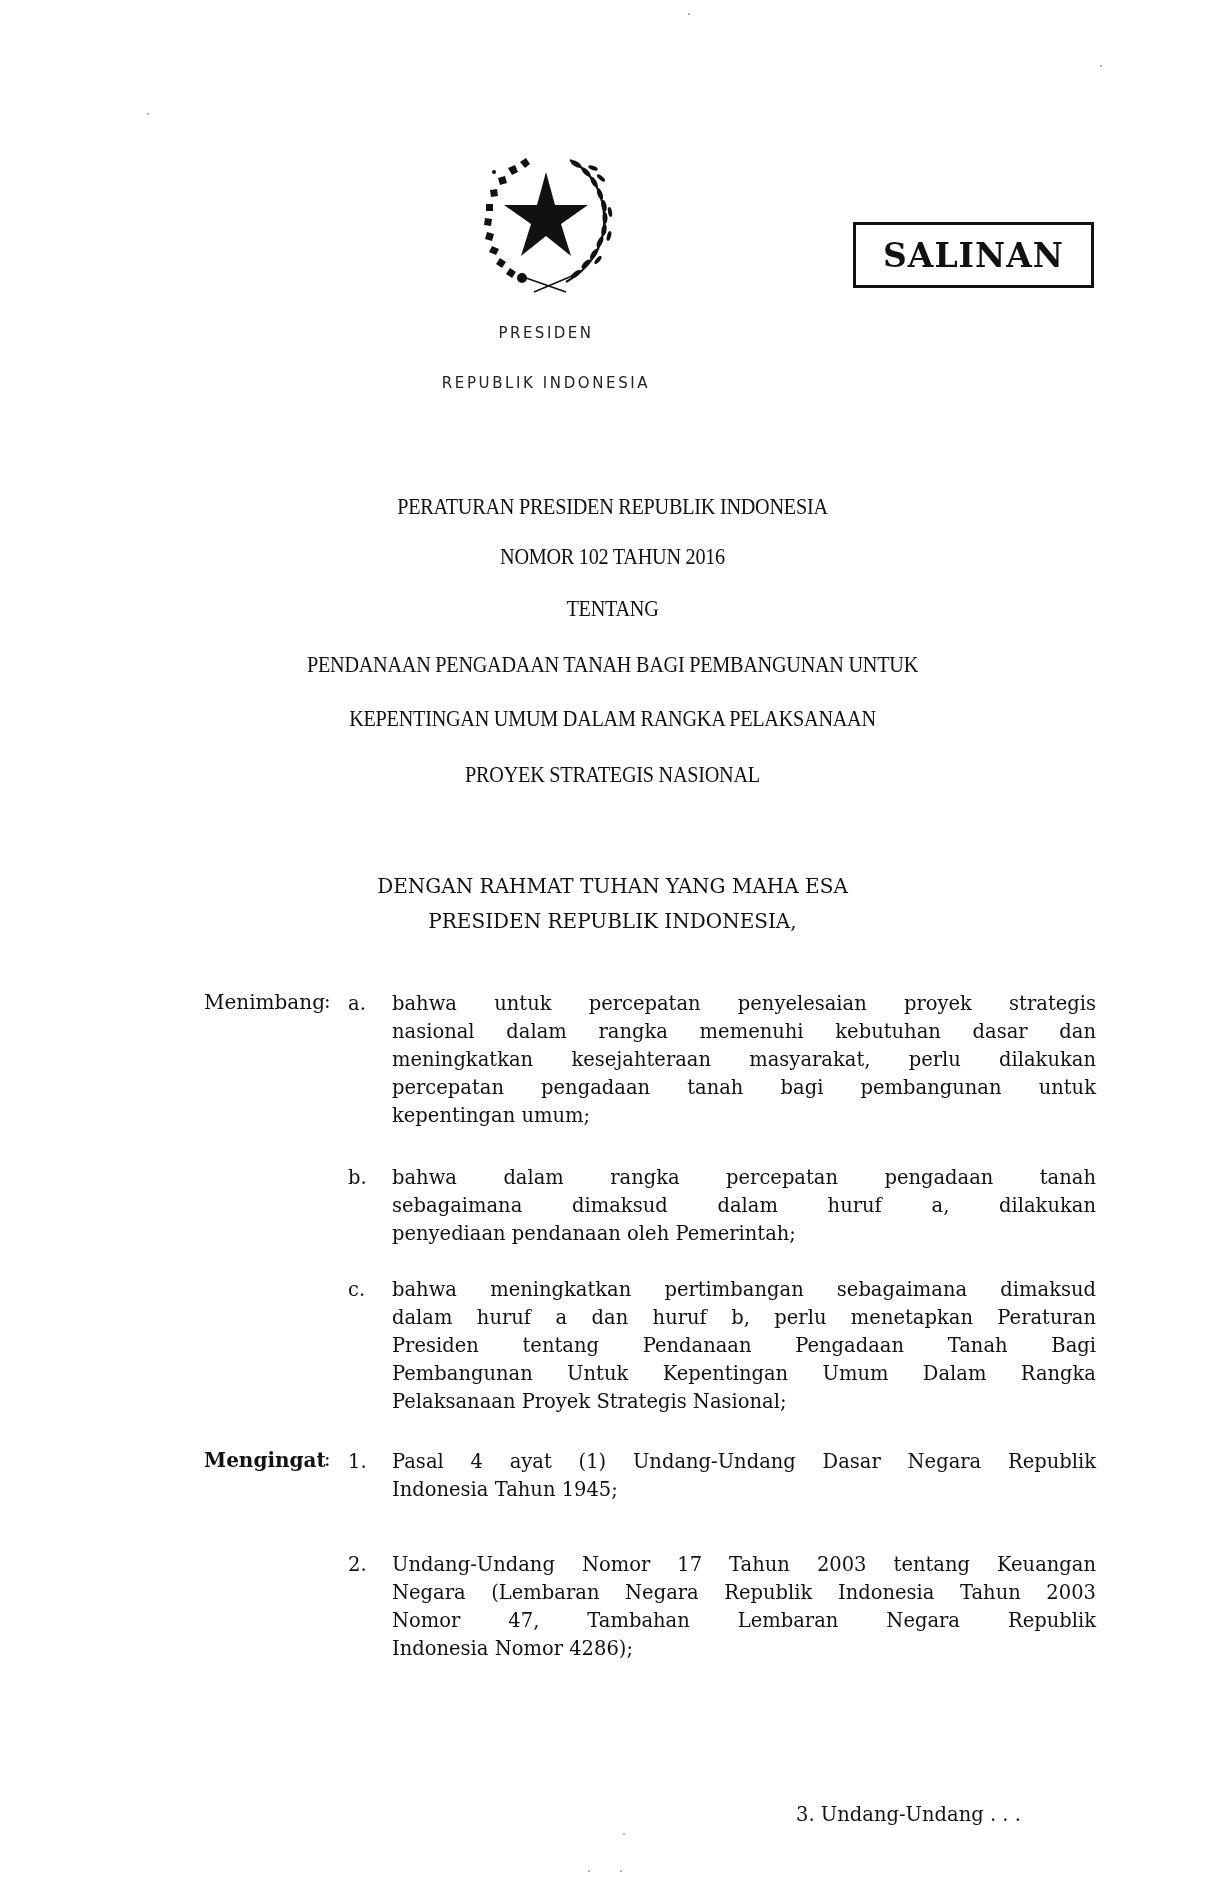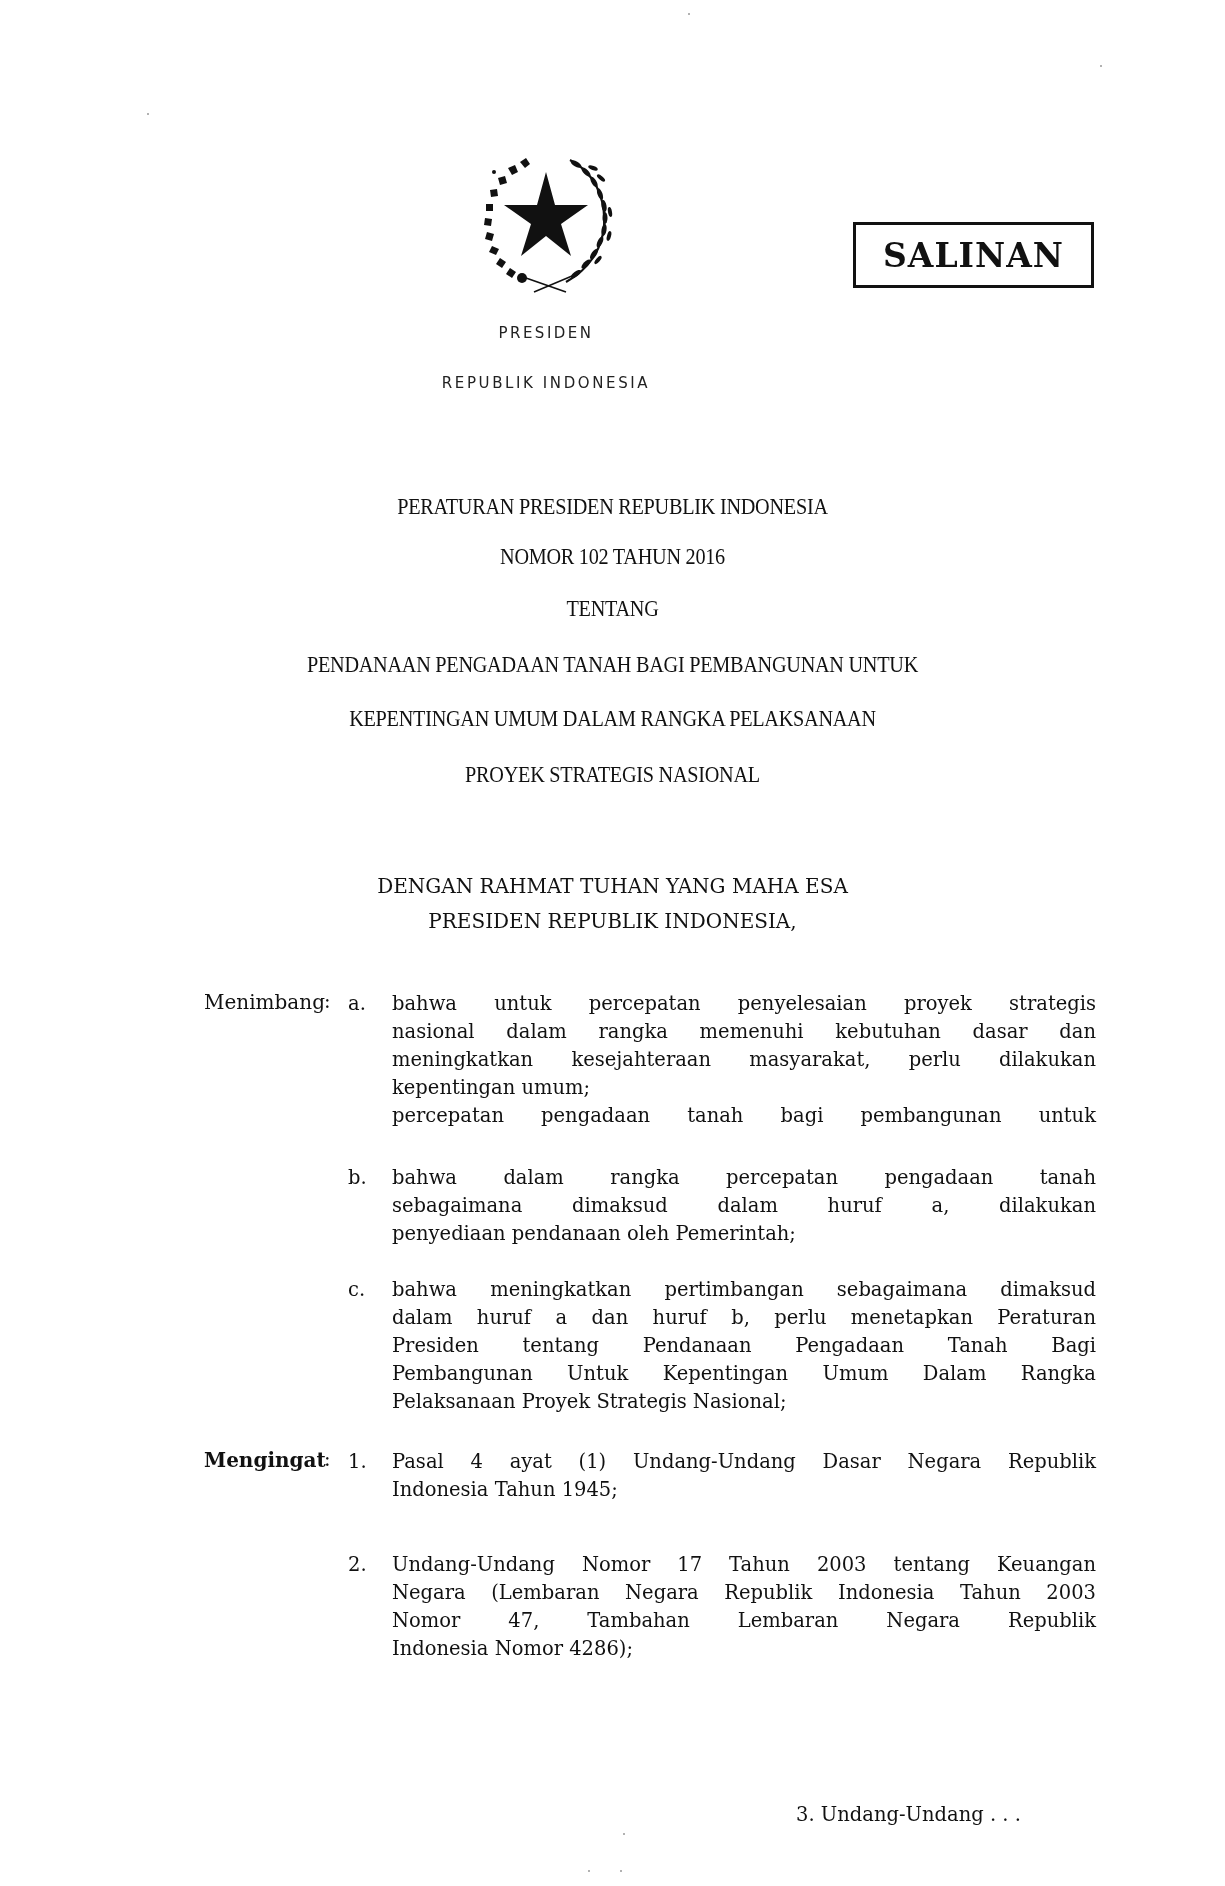--- a/index.html
+++ b/index.html
@@ -221,22 +221,22 @@
 
   <div class="label" style="top:990px;">Menimbang</div>
   <div class="colon" style="top:990px;">:</div>
 
   <div class="item" style="top:990px;">
     <span class="marker">a.</span>
     <div class="text">
       <span class="line">bahwa untuk percepatan penyelesaian proyek strategis</span>
       <span class="line">nasional dalam rangka memenuhi kebutuhan dasar dan</span>
       <span class="line">meningkatkan kesejahteraan masyarakat, perlu dilakukan</span>
+      <span class="line">percepatan pengadaan tanah bagi pembangunan untuk</span>
       <span class="line last">kepentingan umum;</span>
-      <span class="line">percepatan pengadaan tanah bagi pembangunan untuk</span>
     </div>
   </div>
 
   <div class="item" style="top:1164px;">
     <span class="marker">b.</span>
     <div class="text">
       <span class="line">bahwa dalam rangka percepatan pengadaan tanah</span>
       <span class="line">sebagaimana dimaksud dalam huruf a, dilakukan</span>
       <span class="line last">penyediaan pendanaan oleh Pemerintah;</span>
     </div>

